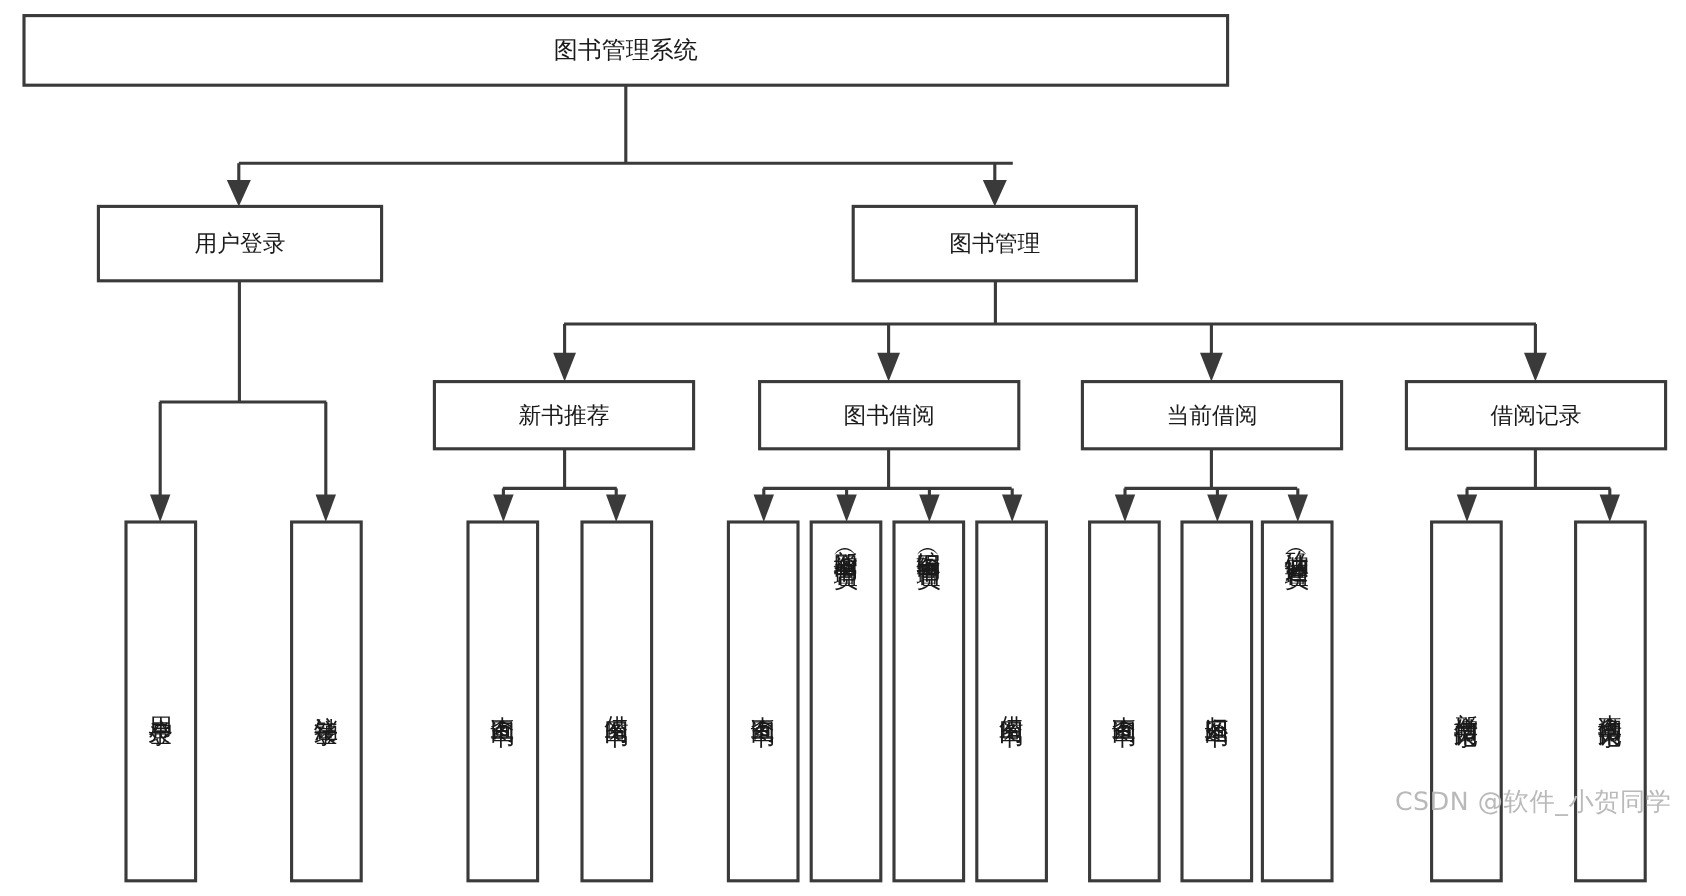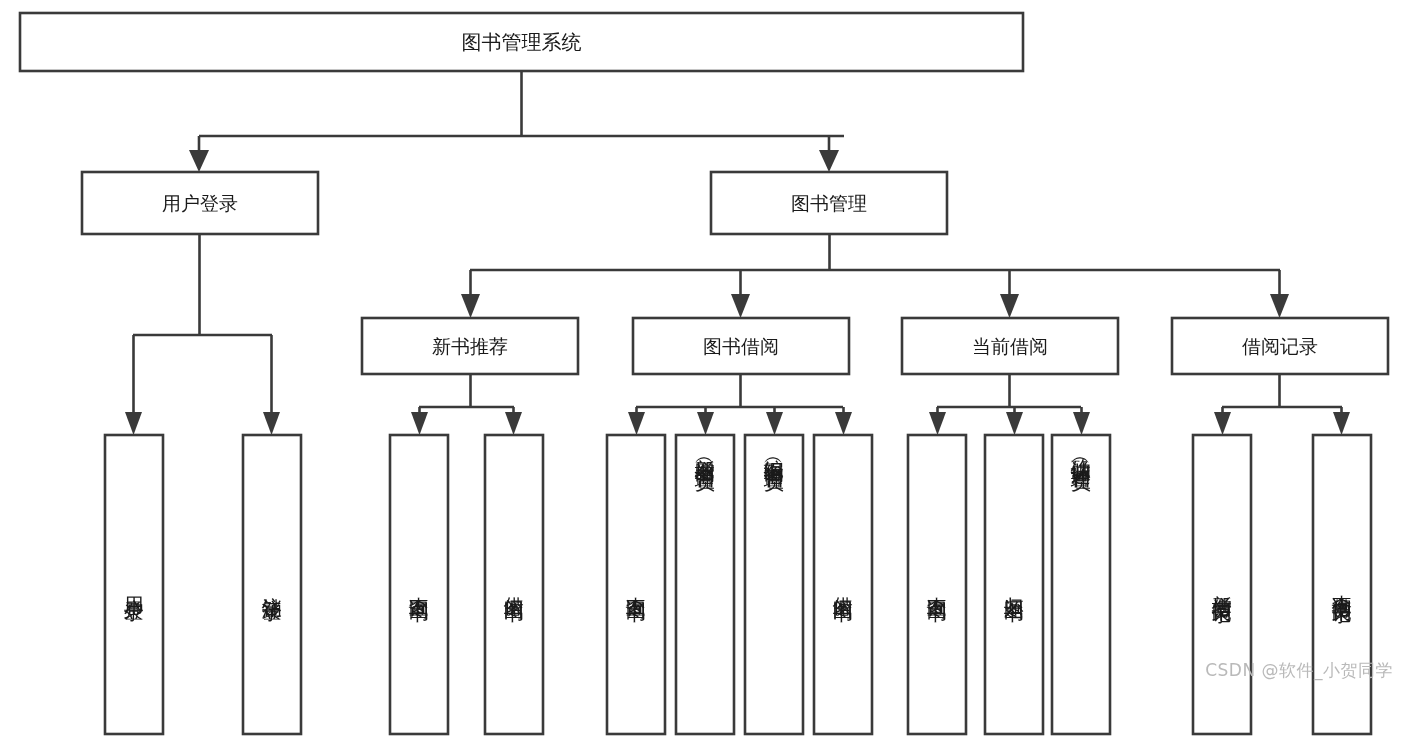--- a/index.html
+++ b/index.html
@@ -69,21 +69,21 @@
     line-height: 1.22;
     letter-spacing: 2px;
     color: #1a1a1a;
     white-space: nowrap;
   }
   .watermark {
     position: absolute;
     right: 12px;
     bottom: 6px;
     font-family: "DejaVu Sans", "Liberation Sans", sans-serif;
-    font-size: 17px;
+    font-size: 21px;
     color: #b9b9b9;
     white-space: nowrap;
     letter-spacing: 0.5px;
   }
 </style>
 </head>
 <body>
 
 <div id="diagram-root">
 

